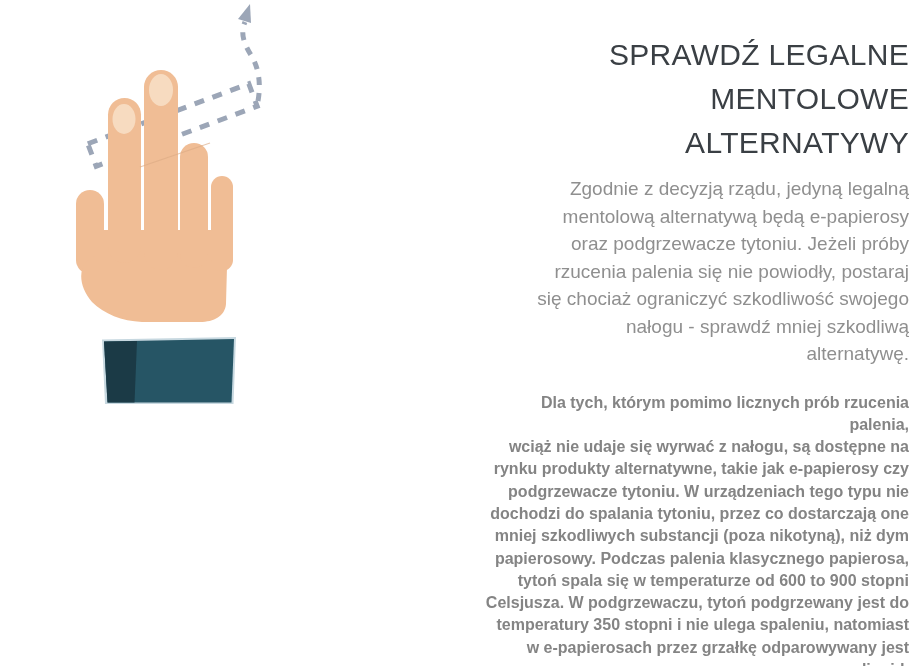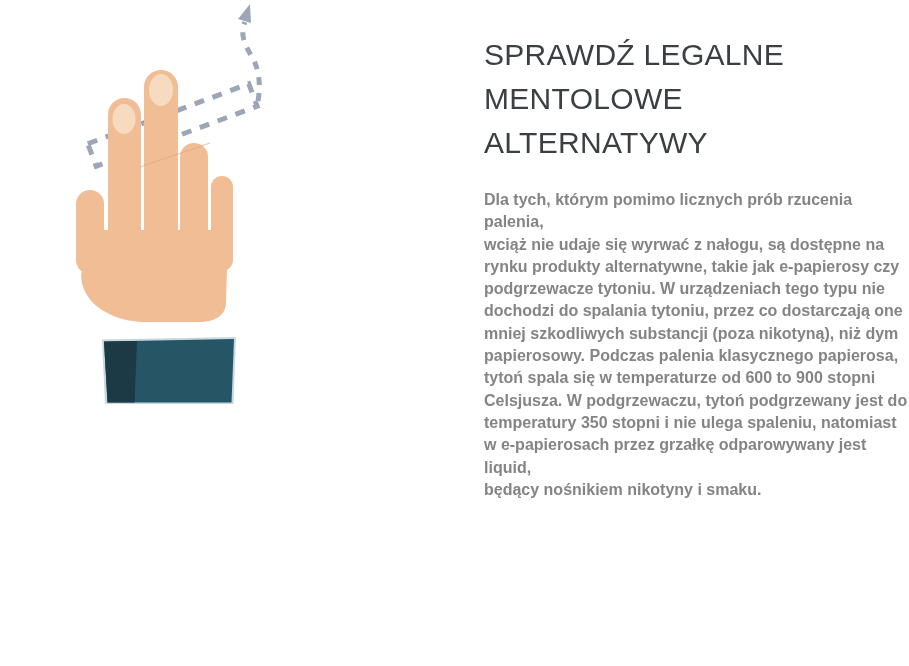--- a/index.html
+++ b/index.html
@@ -9,20 +9,21 @@
     width: 909px;
     height: 666px;
     overflow: hidden;
     font-family: "Liberation Sans", sans-serif;
   }
   .stage {
     position: relative;
     width: 909px;
     height: 666px;
     background: var(--page-bg, #ffffff);
+    text-align: right;
   }
   .illustration {
     position: absolute;
     left: 40px;
     top: 0;
     width: 290px;
     height: 420px;
   }
   .content {
     position: absolute;
@@ -101,20 +102,27 @@
     <polygon points="102,339.5 236,337 233.5,404 105,404" class="cuff-hi"></polygon>
     <polygon points="104,341.5 234,339 231.5,402.5 107.5,402.5" class="cuff-main"></polygon>
     <polygon points="104,341.5 137,341 134.5,402.5 107.5,402.5" class="cuff-dark"></polygon>
   </svg>
 
   <div class="content">
     <h1 class="headline">SPRAWDŹ LEGALNE
 MENTOLOWE
 ALTERNATYWY</h1>
 
+    <p class="lead">Zgodnie z decyzją rządu, jedyną legalną
+mentolową alternatywą będą e-papierosy
+oraz podgrzewacze tytoniu. Jeżeli próby
+rzucenia palenia się nie powiodły, postaraj
+się chociaż ograniczyć szkodliwość swojego
+nałogu - sprawdź mniej szkodliwą
+alternatywę.</p>
 
     <p class="body-text">Dla tych, którym pomimo licznych prób rzucenia palenia,
 wciąż nie udaje się wyrwać z nałogu, są dostępne na
 rynku produkty alternatywne, takie jak e-papierosy czy
 podgrzewacze tytoniu. W urządzeniach tego typu nie
 dochodzi do spalania tytoniu, przez co dostarczają one
 mniej szkodliwych substancji (poza nikotyną), niż dym
 papierosowy. Podczas palenia klasycznego papierosa,
 tytoń spala się w temperaturze od 600 to 900 stopni
 Celsjusza. W podgrzewaczu, tytoń podgrzewany jest do

